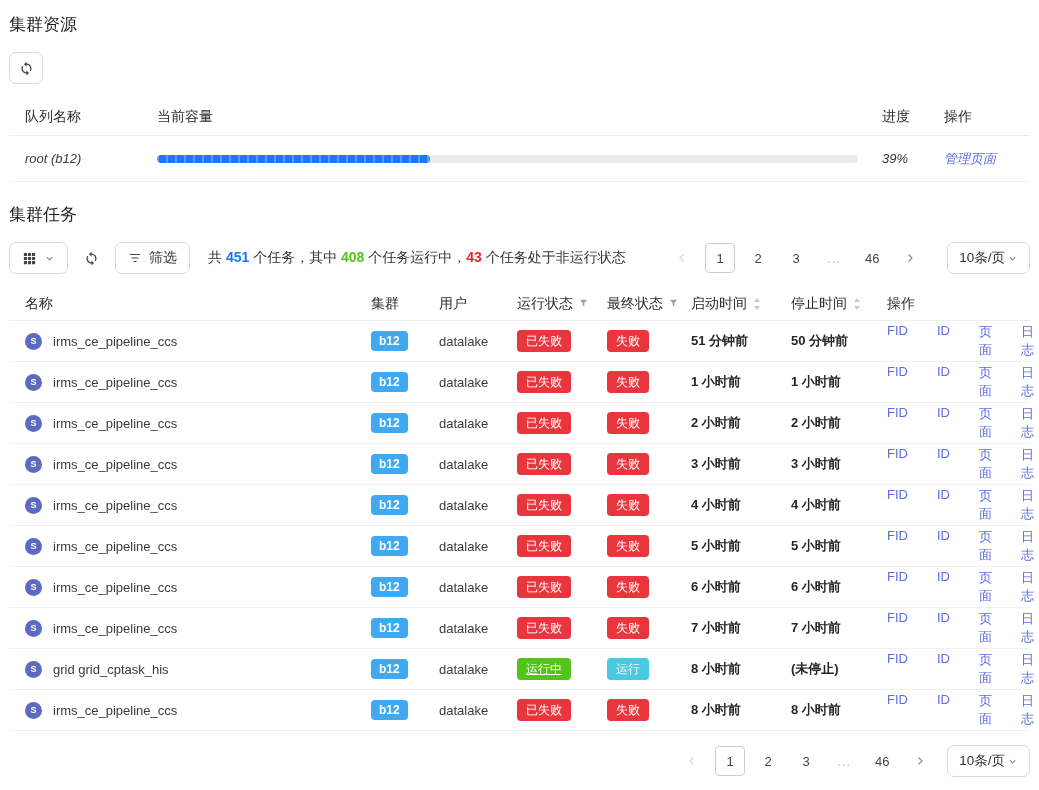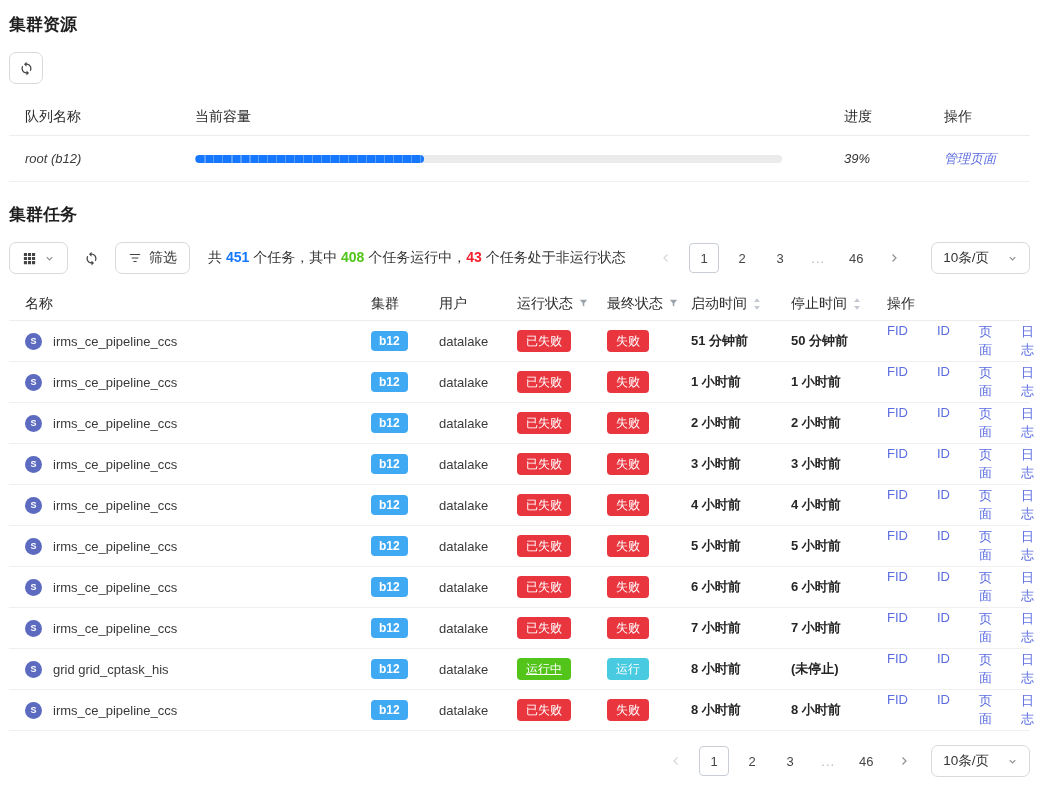--- a/index.html
+++ b/index.html
@@ -2,21 +2,21 @@
 <html style="--link: #5b6de0; --summary-total: #1677ff; --summary-running: #52c41a; --summary-failed: #f5222d; --badge-cluster: #40a9f4; --badge-failed: #e8353e; --badge-running: #52c41a; --badge-run-final: #48cbe0; --avatar-bg: #5c6bc0; --progress-fill: #1677ff; --progress-track: #ebebeb;"><head>
 <meta charset="utf-8">
 <style>
   * { box-sizing: border-box; }
   body {
     margin: 0; width: 1039px; background: #fff;
     font-family: "Liberation Sans", "DejaVu Sans", sans-serif;
     color: #333;
   }
   .page { padding: 14px 9px 14px; }
-  .section-title { font-size: 17px; font-weight: 700; color: #1f1f1f; margin: 0; line-height: 21px; }
+  .section-title { font-size: 17px; font-weight: 400; color: #1f1f1f; margin: 0; line-height: 21px; }
 
   
   .btn {
     height: 32px; border: 1px solid #d9d9d9; border-radius: 7px; background: #fff;
     display: inline-flex; align-items: center; gap: 7px; padding: 0 12px;
     font-size: 14px; color: #333; cursor: pointer;
   }
   .btn.square { width: 34px; justify-content: center; padding: 0; }
   .btn.plain { border: none; padding: 0 6px; }
   .chev { display: inline-flex; color: #8c8c8c; }
@@ -35,27 +35,27 @@
   .page-item {
     min-width: 30px; height: 30px; display: inline-flex; align-items: center; justify-content: center;
     font-size: 13px; color: #454545; cursor: pointer; border-radius: 4px; background: #fff;
   }
   .page-item.active { border: 1px solid #c9ced6; }
   .page-item.chevron { color: #8f8f8f; }
   .page-item.chevron.disabled { color: #d6d6d6; }
   .page-item.ellipsis { color: #b8b8b8; letter-spacing: 1px; }
   .page-size {
     height: 32px; border: 1px solid #d9d9d9; border-radius: 7px; background: #fff;
-    display: inline-flex; align-items: center; gap: 18px; padding: 0 11px;
+    display: inline-flex; align-items: center; gap: 2px; padding: 0 11px;
     font-size: 13.5px; color: #333; cursor: pointer;
   }
   .bottom-bar { display: flex; justify-content: flex-end; align-items: center; margin-top: 14px; }
 
   
-  .r-grid { display: grid; grid-template-columns: 132px 1fr 62px 86px; align-items: center; padding-left: 16px; gap: 38px; }
+  .r-grid { display: grid; grid-template-columns: 132px 1fr 62px 86px; align-items: center; padding-left: 16px; }
   .t-grid { display: grid; grid-template-columns: 346px 68px 78px 90px 84px 100px 96px 1fr; align-items: center; padding-left: 16px; }
   .thead { min-height: 34px; border-bottom: 1px solid #ededed; font-size: 14px; font-weight: 500; color: #2b2b2b; }
   .r-thead { min-height: 38px; }
   .trow { min-height: 41px; border-bottom: 1px solid #f0f0f0; font-size: 13px; color: #3a3a3a; }
   .r-trow { min-height: 46px; font-style: italic; }
   .hcell { display: flex; align-items: center; gap: 5px; }
   .funnel { color: #9aa3ad; display: inline-flex; cursor: pointer; }
   .sorter { color: #c3c7cf; display: inline-flex; cursor: pointer; }
 
   

